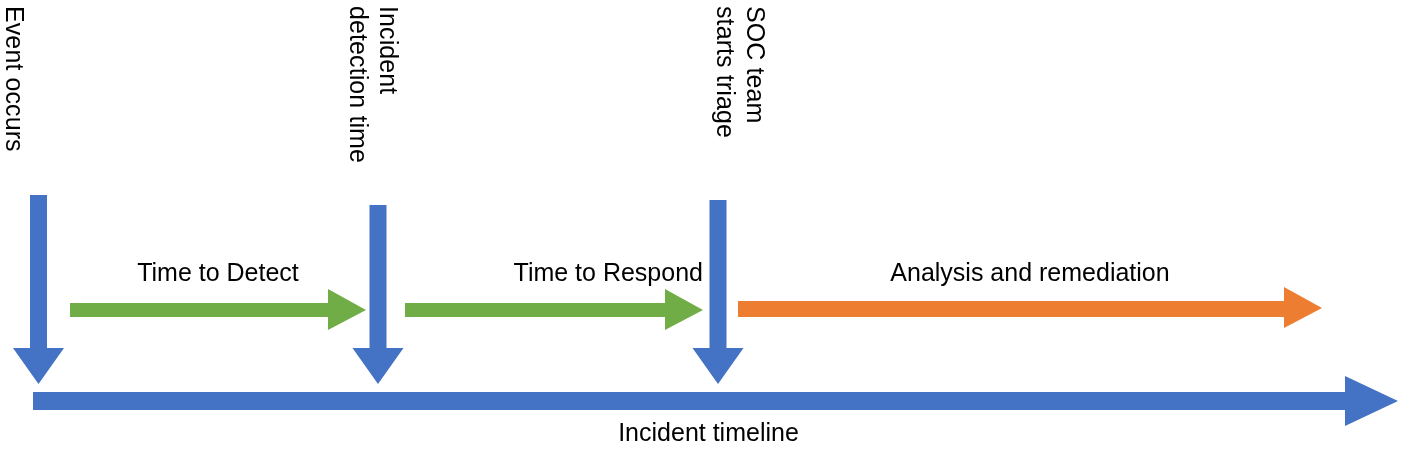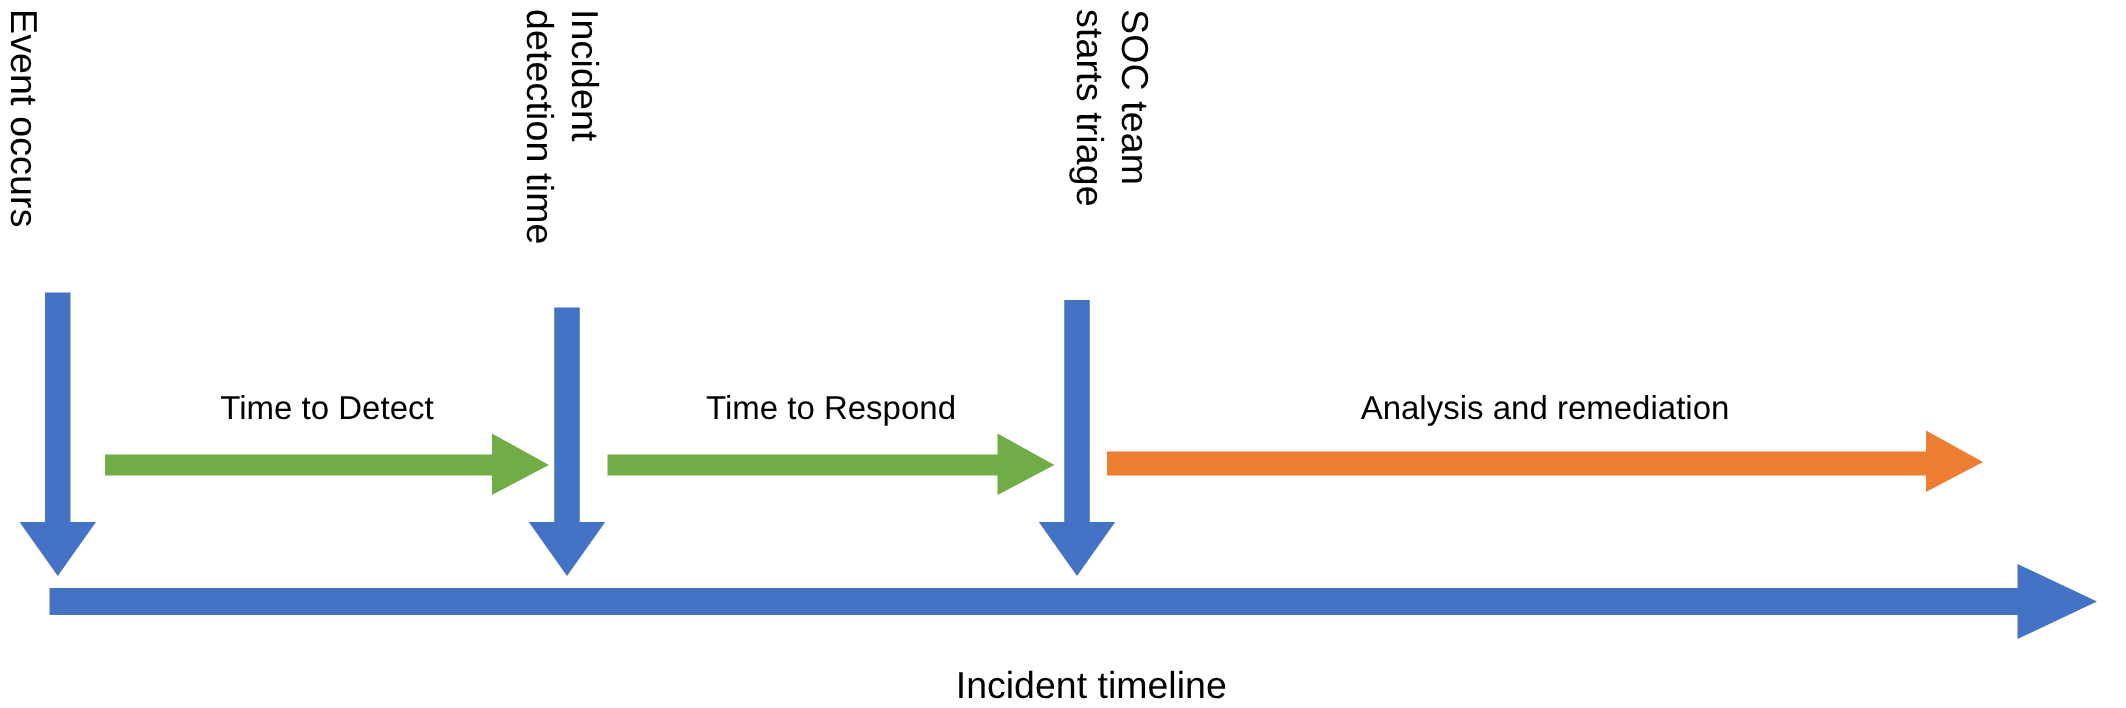--- a/index.html
+++ b/index.html
@@ -27,21 +27,21 @@
     white-space: nowrap;
     font-size: 25px;
     line-height: 30px;
     color: #000000;
     letter-spacing: .1px;
   }
   .vlabel .vline { display: block; }
   
   .phase-label {
     position: absolute;
-    font-size: 22px;
+    font-size: 25px;
     line-height: 28px;
     color: #000000;
     white-space: nowrap;
     text-align: center;
   }
   
   #timeline-caption {
     position: absolute;
     font-size: 25px;
     line-height: 30px;
@@ -89,19 +89,19 @@
     <span class="vline">detection time</span>
   </div>
 
   <div class="vlabel" style="left:771px; top:6px;">
     <span class="vline">SOC team</span>
     <span class="vline">starts triage</span>
   </div>
 
   <div class="phase-label" style="left:70px; top:258px; width:296px;">Time to Detect</div>
 
-  <div class="phase-label" style="left:405px; top:258px; width:298px;">Time to Respond</div>
+  <div class="phase-label" style="left:405px; top:258px; width:298px;text-align:right;">Time to Respond</div>
 
   <div class="phase-label" style="left:738px; top:258px; width:584px;text-align:center;">Analysis and remediation</div>
 
-  <div id="timeline-caption" style="left:45px; top:417px; width:1365px;margin-top:25px;">Incident timeline</div>
+  <div id="timeline-caption" style="left:26px; top:417px; width:1365px;">Incident timeline</div>
 
 </div>
 
 </body></html>

